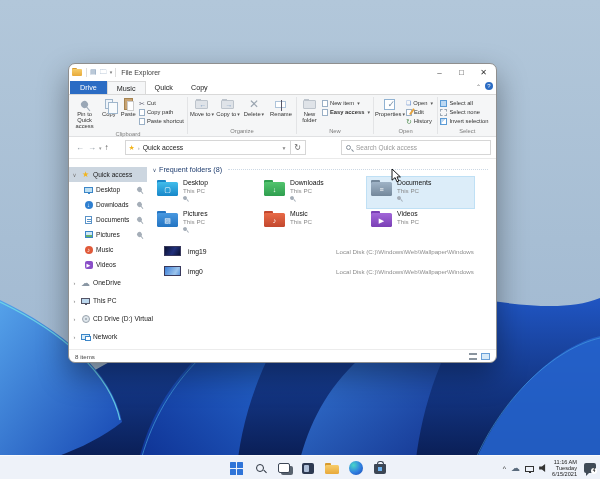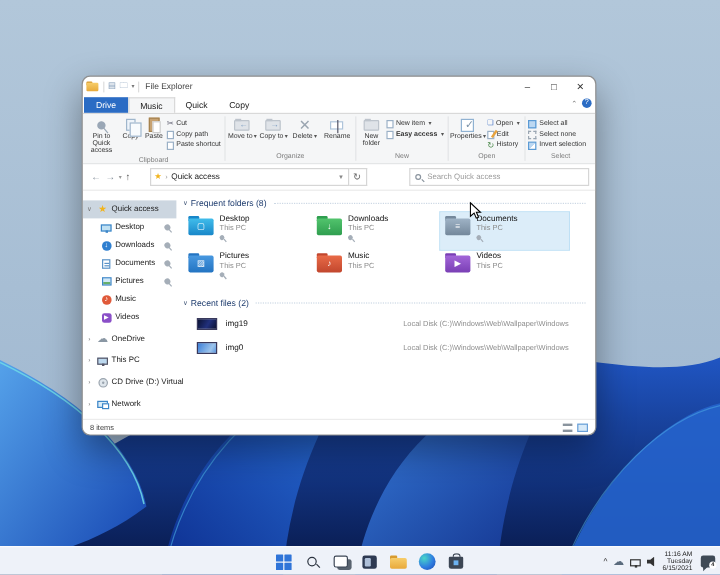--- a/index.html
+++ b/index.html
@@ -556,25 +556,20 @@
             <span class="folder" style="--fb:#7a3fb5;--ff:#a266d8">
                 <span class="fglyph">▶</span>
               </span>
             <span class="tinfo">
               <span class="tname">Videos</span>
               <span class="tloc">This PC</span>
             </span>
           </div>
         </div>
 
-        <div class="sechdr" style="margin-top:8px">
-          <span class="sec-chev">∨</span>
-          <span>Recent files (2)</span>
-          <span class="dots"></span>
-        </div>
 
         <div class="recrows">
           <div class="recrow">
             <span class="thumb th-dark"></span>
             <span class="rname">img19</span>
             <span class="rpath">Local Disk (C:)\Windows\Web\Wallpaper\Windows</span>
           </div>
           <div class="recrow">
             <span class="thumb th-blue"></span>
             <span class="rname">img0</span>

